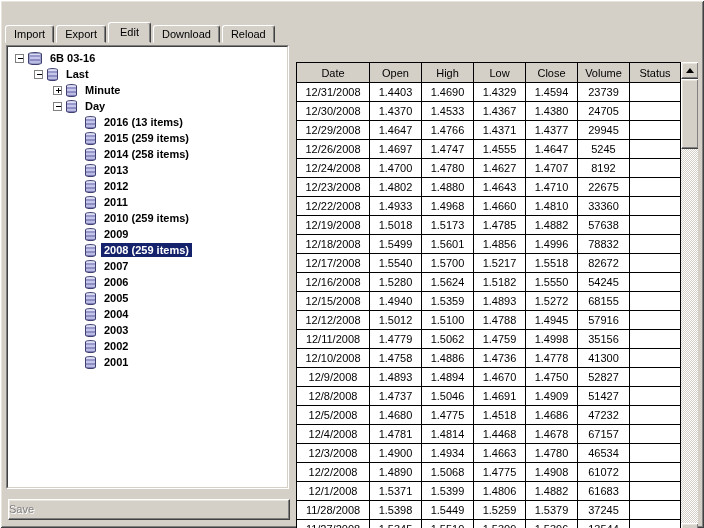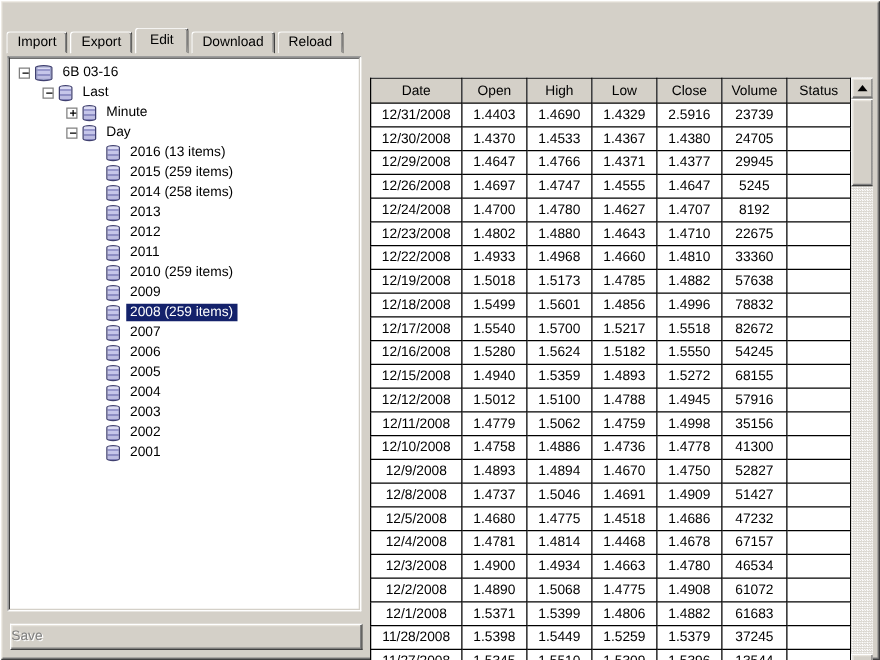--- a/index.html
+++ b/index.html
@@ -15,21 +15,21 @@
   .tb-btn{width:16px;height:14px;background:#D4D0C8;margin-left:2px;display:flex;align-items:center;justify-content:center;
     border:1px solid;border-color:#fff #404040 #404040 #fff;box-shadow:inset -1px -1px 0 #808080;}
   .tb-btn svg{display:block;}
   
   .tabstrip{position:absolute;left:5px;top:22px;right:3px;height:21px;display:flex;align-items:flex-end;}
   .tab{height:18px;padding:2px 8px 0 8px;font-size:11px;color:#000;background:#D4D0C8;margin-right:2px;white-space:nowrap;
     border:1px solid;border-color:#fff #404040 transparent #fff;border-radius:3px 3px 0 0;box-shadow:inset -1px 0 0 #808080;}
   .tab.active{height:21px;padding:3px 11px 0 11px;position:relative;z-index:2;border-radius:3px 3px 0 0;}
   
   .tree-panel{position:absolute;left:6px;top:45px;width:283px;height:444px;background:#fff;
-    border:1px solid;border-color:#808080 #fff #fff #808080;}
+    border:1px solid;border-color:#808080 #fff #fff #808080;font-weight:bold;}
   .tree-inner{position:absolute;inset:0;border:1px solid;border-color:#404040 #D4D0C8 #D4D0C8 #404040;background:#fff;overflow:hidden;padding-top:3px;}
   .tree-row{height:16px;display:flex;align-items:center;font-size:11px;color:#000;white-space:nowrap;}
   .expander{width:9px;height:9px;border:1px solid #808080;background:#fff;position:relative;flex:0 0 auto;margin-right:4px;}
   .expander::before{content:"";position:absolute;left:2px;top:3px;width:5px;height:1px;background:#000;}
   .exp-plus::after{content:"";position:absolute;left:4px;top:1px;width:1px;height:5px;background:#000;}
   .exp-spacer{width:13px;flex:0 0 auto;}
   .db-icon{width:11px;height:13px;flex:0 0 auto;margin-right:5px;border:1px solid #404070;
     border-radius:50%/16%;
     background:linear-gradient(180deg,#dcdcf4 0 2px,#9898cc 2px 4px,#c6c6ea 4px 6px,#8e8ec4 6px 8px,#bcbce2 8px 10px,#8080b8 10px 13px);}
   .db-icon.root{width:14px;box-shadow:inset 0 0 0 1px #9aa0c8;}
@@ -198,21 +198,21 @@
             <th>Volume</th>
             <th>Status</th>
           </tr>
         </thead>
       <tbody id="gridbody">
           <tr>
             <td>12/31/2008</td>
             <td>1.4403</td>
             <td>1.4690</td>
             <td>1.4329</td>
-            <td>2.5916</td>
+            <td>1.4594</td>
             <td>23739</td>
             <td></td>
           </tr>
           <tr>
             <td>12/30/2008</td>
             <td>1.4370</td>
             <td>1.4533</td>
             <td>1.4367</td>
             <td>1.4380</td>
             <td>24705</td>

